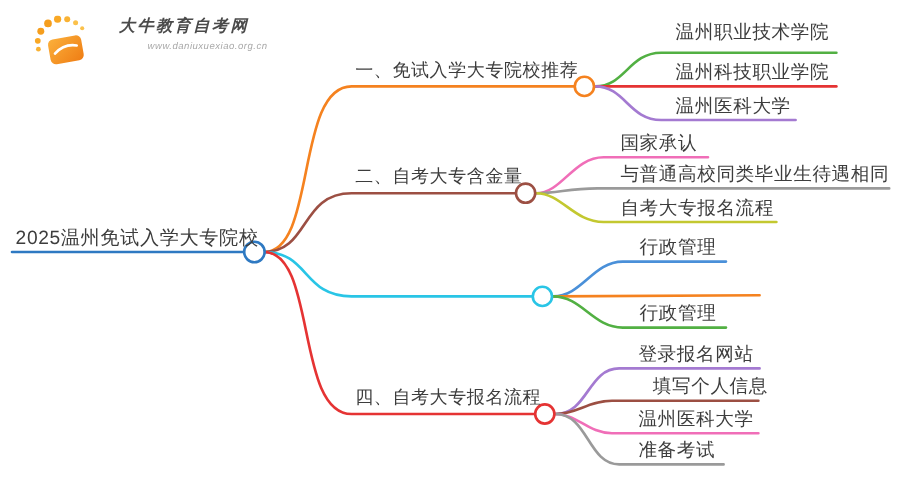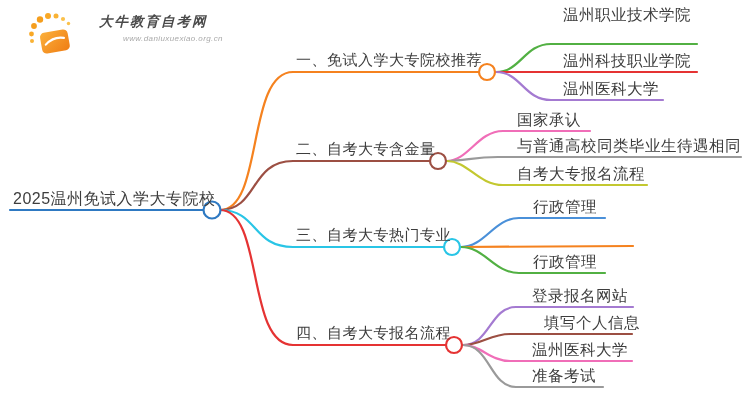--- a/index.html
+++ b/index.html
@@ -12,21 +12,21 @@
   }
   #wires{position:absolute;left:0;top:0;}
   .node-label{
     position:absolute;
     color:#3d3d3d;
     white-space:nowrap;
     letter-spacing:0.5px;
     line-height:1.25;
   }
   .root-label{font-size:16px;}
-  .branch-label{font-size:15px;}
+  .branch-label{font-size:15px;font-family:Liberation Mono, monospace;}
   .child-label{font-size:15.5px;}
   #logo{
     position:absolute;left:28px;top:13px;
     display:flex;align-items:flex-start;gap:23px;font-style:italic;
   }
   .logo-text{display:flex;flex-direction:column;justify-content:center;}
   .logo-title{
     font-size:13.5px;font-weight:bold;color:#4a4a4a;letter-spacing:2px;
   }
   .logo-url{
@@ -96,30 +96,29 @@
       <circle cx="487" cy="72" r="8" fill="#ffffff" stroke="#f5821f"></circle>
       <circle cx="438" cy="161" r="8" fill="#ffffff" stroke="#9c4f43"></circle>
       <circle cx="452" cy="247" r="8" fill="#ffffff" stroke="#29c5e6"></circle>
       <circle cx="454" cy="345" r="8" fill="#ffffff" stroke="#e53333"></circle>
     </g>
   </svg>
 
   <div class="node-label root-label" style="left:13px;top:189px">2025温州免试入学大专院校</div>
 
   <div class="node-label branch-label" style="left:296px;top:51px">一、免试入学大专院校推荐</div>
-  <div class="node-label child-label" style="left:563px;top:5px">温州职业技术学院</div>
+  <div class="node-label child-label" style="left:563px;top:18px">温州职业技术学院</div>
   <div class="node-label child-label" style="left:563px;top:51px">温州科技职业学院</div>
   <div class="node-label child-label" style="left:563px;top:79px">温州医科大学</div>
 
   <div class="node-label branch-label" style="left:296px;top:140px">二、自考大专含金量</div>
   <div class="node-label child-label" style="left:517px;top:110px">国家承认</div>
   <div class="node-label child-label" style="left:517px;top:136px">与普通高校同类毕业生待遇相同</div>
   <div class="node-label child-label" style="left:517px;top:164px">自考大专报名流程</div>
 
-  <div class="node-label branch-label" style="left:296px;top:226px">三、自考大专热门专业</div>
   <div class="node-label child-label" style="left:533px;top:197px">行政管理</div>
   <div class="node-label child-label" style="left:533px;top:252px">行政管理</div>
 
   <div class="node-label branch-label" style="left:296px;top:324px">四、自考大专报名流程</div>
   <div class="node-label child-label" style="left:532px;top:286px">登录报名网站</div>
   <div class="node-label child-label" style="left:544px;top:313px">填写个人信息</div>
   <div class="node-label child-label" style="left:532px;top:340px">温州医科大学</div>
   <div class="node-label child-label" style="left:532px;top:366px">准备考试</div>
 
 </div>

